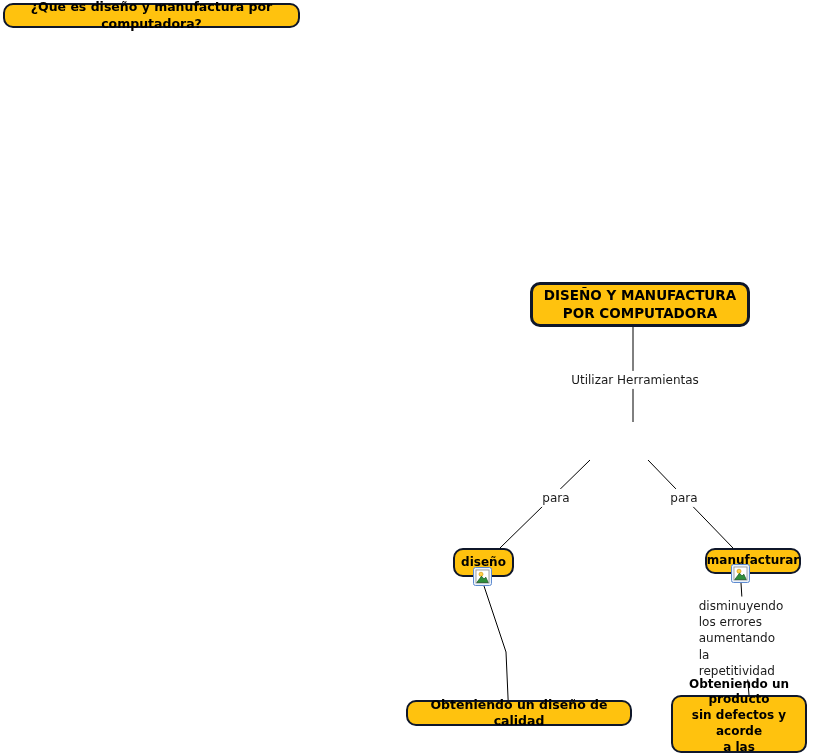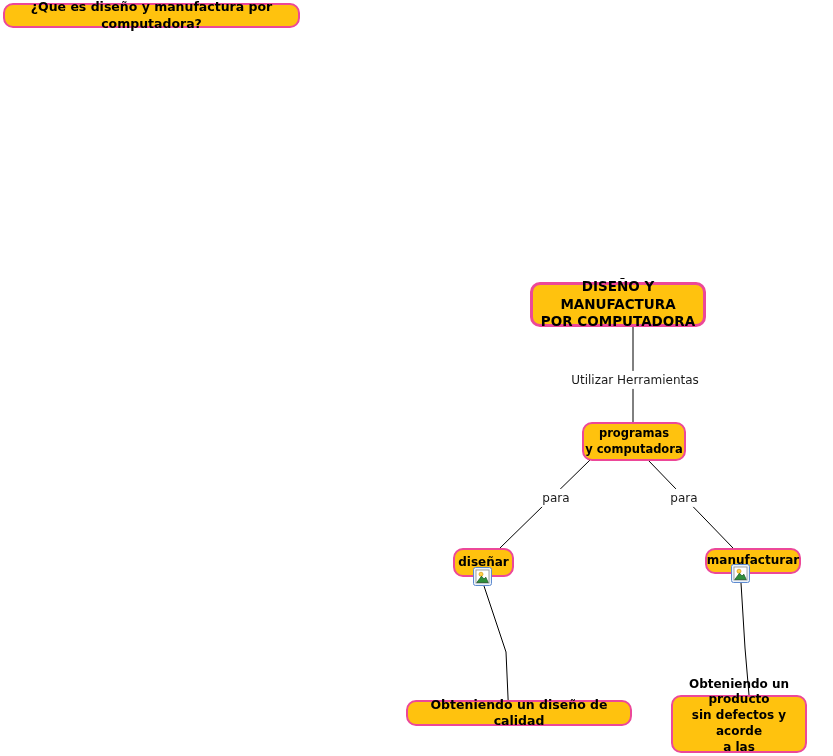--- a/index.html
+++ b/index.html
@@ -14,21 +14,21 @@
   #wires {
     position: absolute;
     left: 0; top: 0;
     width: 833px; height: 756px;
     z-index: 1;
   }
   .node {
     position: absolute;
     box-sizing: border-box;
     background: #FFC20E;
-    border: 2px solid #ec4899;
+    border: 2px solid #0f172a;
     border-radius: 10px;
     color: #000000;
     font-weight: bold;
     text-align: center;
     display: flex;
     align-items: center;
     justify-content: center;
     white-space: pre-line;
     z-index: 3;
     line-height: 1.32;
@@ -41,21 +41,21 @@
     font-size: 12px;
     line-height: 1.35;
     text-align: left;
     white-space: pre-line;
     padding: 1px 4px;
     z-index: 2;
   }
   .nowrap { white-space: nowrap; }
 
   #question-node  { left: 3px;   top: 3px;   width: 297px; height: 25px; font-size: 12.5px; }
-  #title-node     { left: 530px; top: 282px; width: 176px; height: 45px; font-size: 13.5px; border-width: 3px; }
+  #title-node     { left: 530px; top: 282px; width: 220px; height: 45px; font-size: 13.5px; border-width: 3px; }
   #programas-node { left: 582px; top: 422px; width: 104px; height: 39px; font-size: 11.5px; }
   #disenar-node   { left: 453px; top: 548px; width: 61px;  height: 29px; font-size: 12px; }
   #manufacturar-node { left: 693px; top: 548px; width: 96px; height: 26px; font-size: 12px; margin-left: 12px; }
   #calidad-node   { left: 406px; top: 700px; width: 226px; height: 26px; font-size: 12.5px; }
   #producto-node  { left: 671px; top: 695px; width: 136px; height: 58px; font-size: 12px; }
 
   #utilizar-label     { left: 635px; top: 380px; }
   #para-left-label    { left: 556px; top: 498px; }
   #para-right-label   { left: 684px; top: 498px; }
   #minimisando-label  { left: 507px; top: 652px; }
@@ -79,27 +79,27 @@
     <line x1="633" y1="327" x2="633" y2="422" stroke="#000000" stroke-width="1"></line>
     <line x1="590" y1="460" x2="500" y2="548" stroke="#000000" stroke-width="1"></line>
     <line x1="648" y1="460" x2="733" y2="548" stroke="#000000" stroke-width="1"></line>
     <polyline points="484,586 506,652 509,720" fill="none" stroke="#000000" stroke-width="1"></polyline>
     <polyline points="741,583 745,648 749,695" fill="none" stroke="#000000" stroke-width="1"></polyline>
   </svg>
 
   <div class="link-label nowrap" id="utilizar-label">Utilizar Herramientas</div>
   <div class="link-label nowrap" id="para-left-label">para</div>
   <div class="link-label nowrap" id="para-right-label">para</div>
+  <div class="link-label" id="disminuyendo-label">disminuyendo los errores
+aumentando la repetitividad</div>
 
   <div class="node" id="question-node">¿Que es diseño y manufactura por computadora?</div>
   <div class="node" id="title-node">DISEÑO Y MANUFACTURA
 POR COMPUTADORA</div>
-  <div class="node" id="programas-node">programas
-y computadora</div>
-  <div class="node" id="disenar-node">diseñar</div>
+  <div class="node" id="disenar-node">diseño</div>
   <div class="node" id="manufacturar-node">manufacturar</div>
   <div class="node" id="calidad-node">Obteniendo un diseño de calidad</div>
   <div class="node" id="producto-node">Obteniendo un producto
 sin defectos y acorde
 a las especificaciones</div>
 
   <svg class="resource-icon" id="disenar-icon" viewBox="0 0 19 19" xmlns="http://www.w3.org/2000/svg">
     <rect x="0.5" y="0.5" width="18" height="18" rx="2" fill="#EAF2FB" stroke="#5E8BD0"></rect>
     <rect x="3" y="3" width="13" height="13" fill="#FFFFFF" stroke="#8C8C8C" stroke-width="0.8"></rect>
     <circle cx="8" cy="7.2" r="2" fill="#FFD34D" stroke="#D99800" stroke-width="0.7"></circle>

